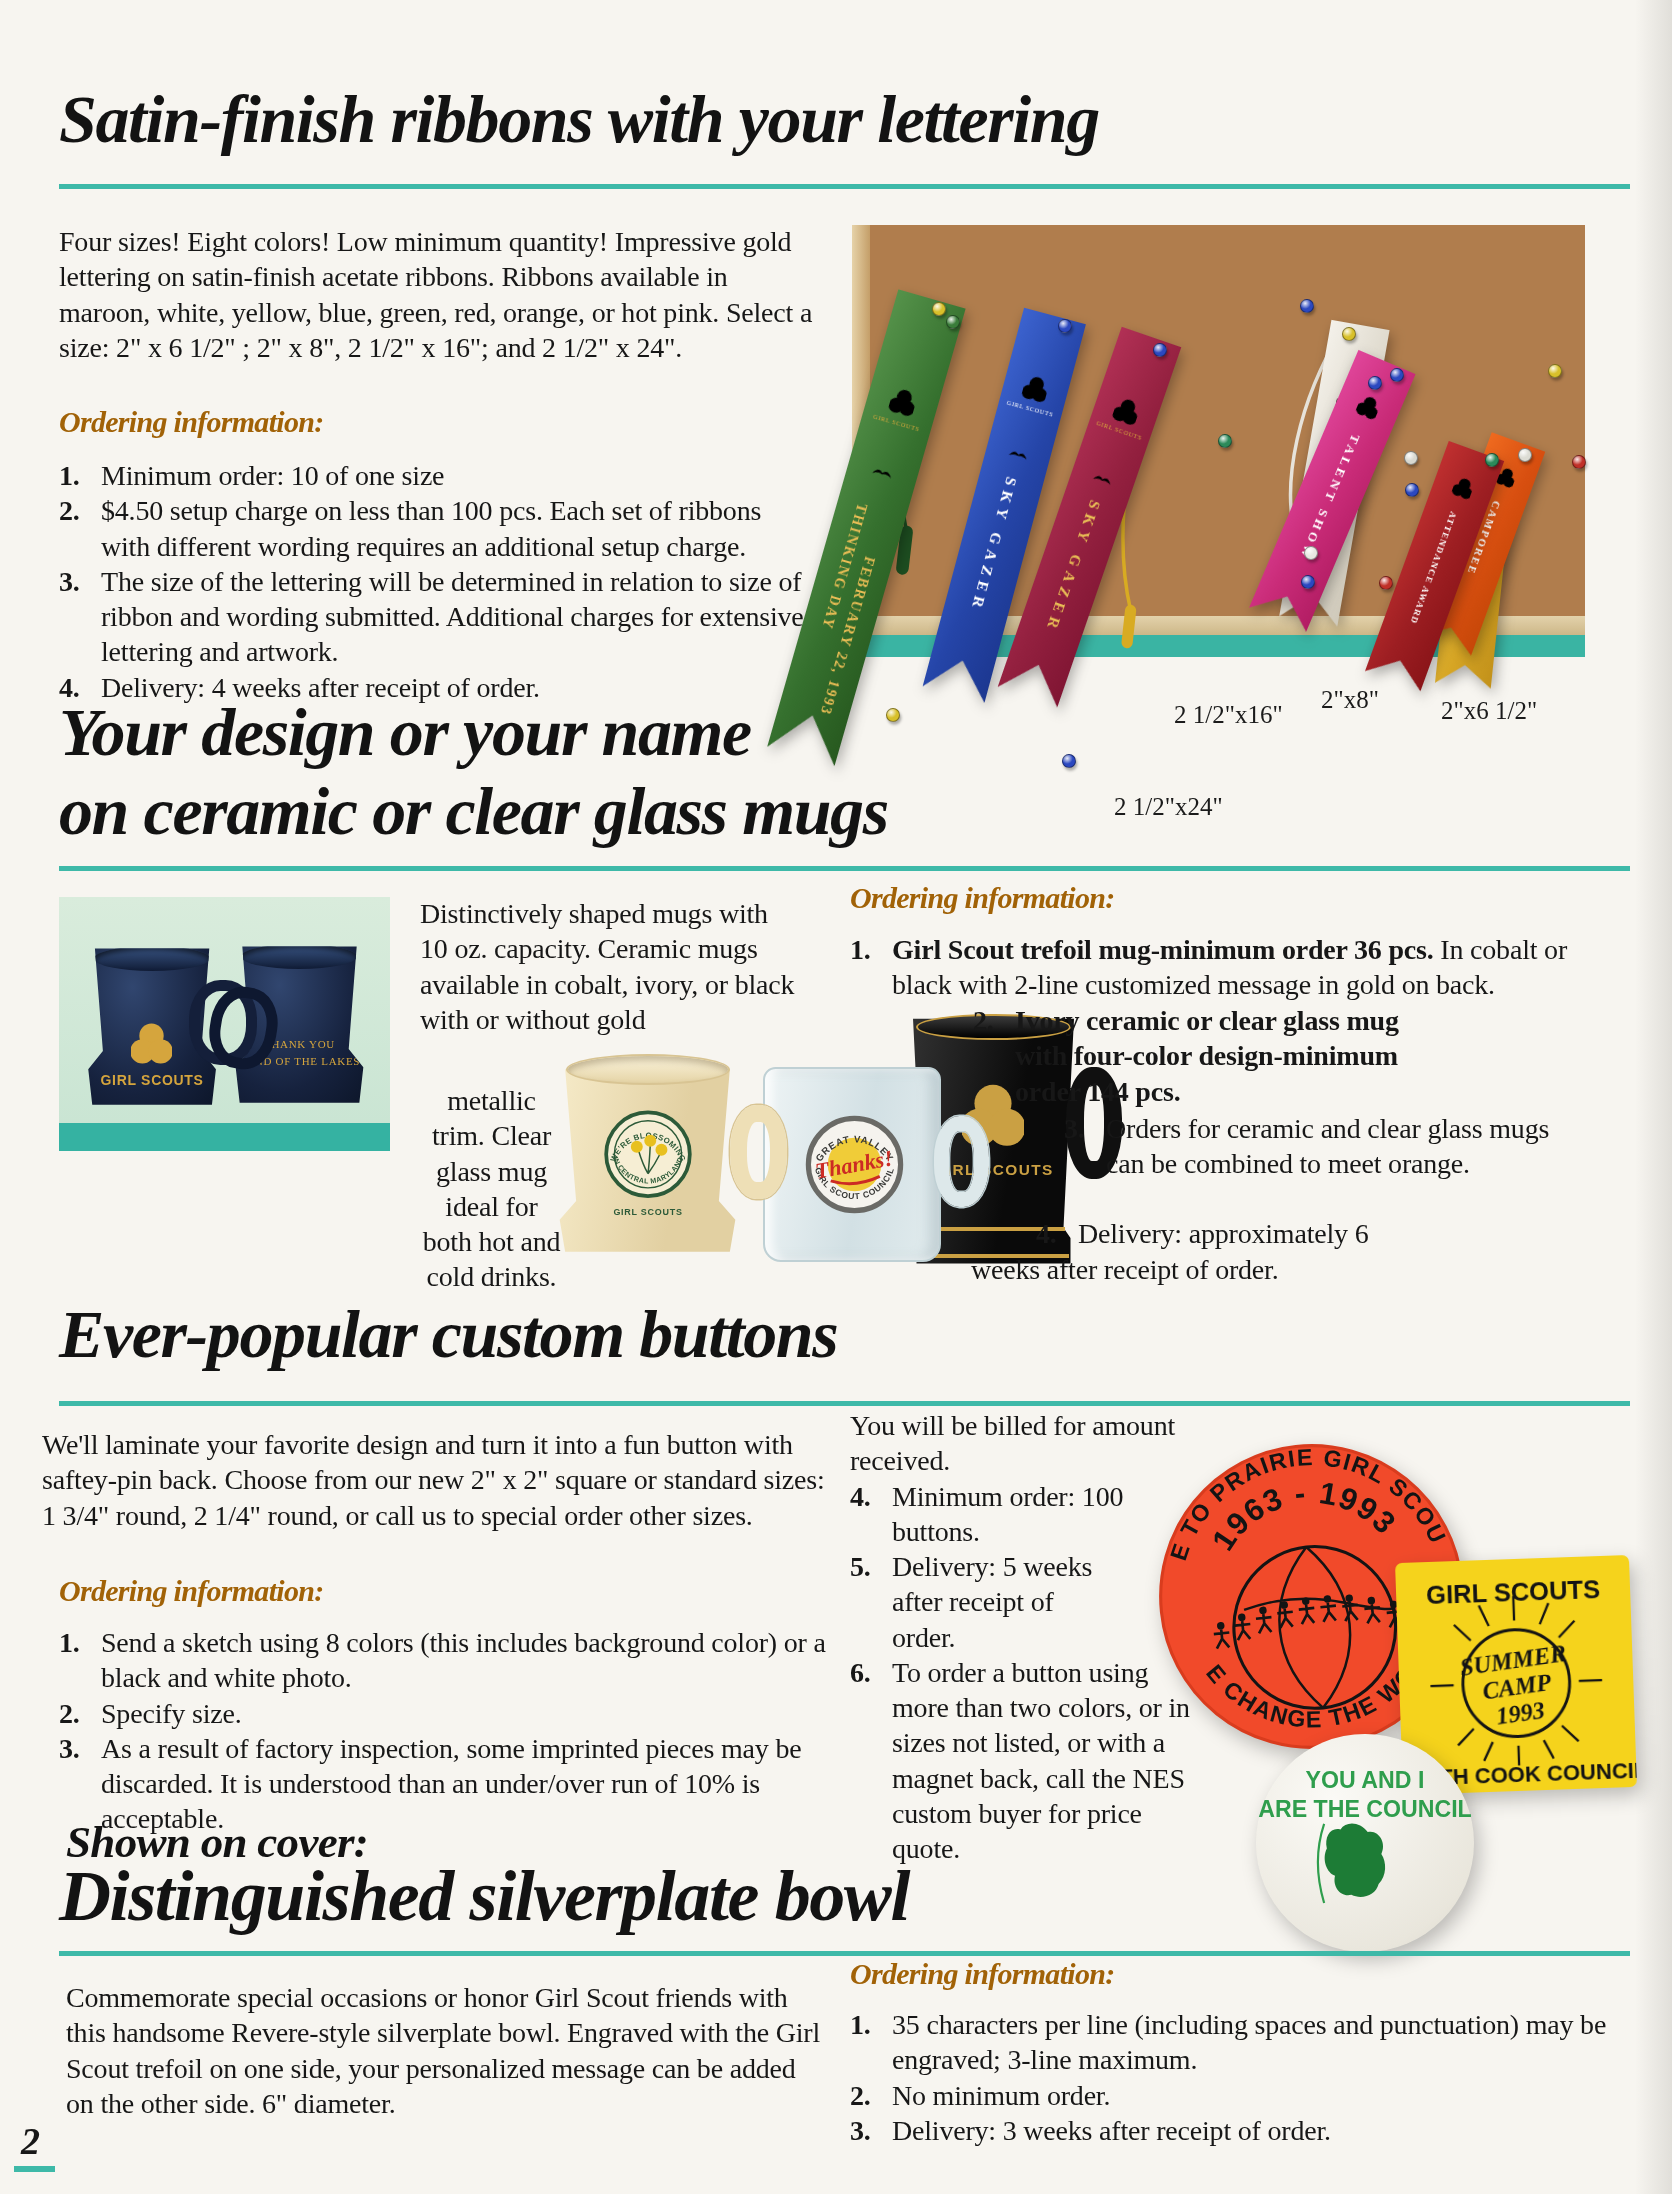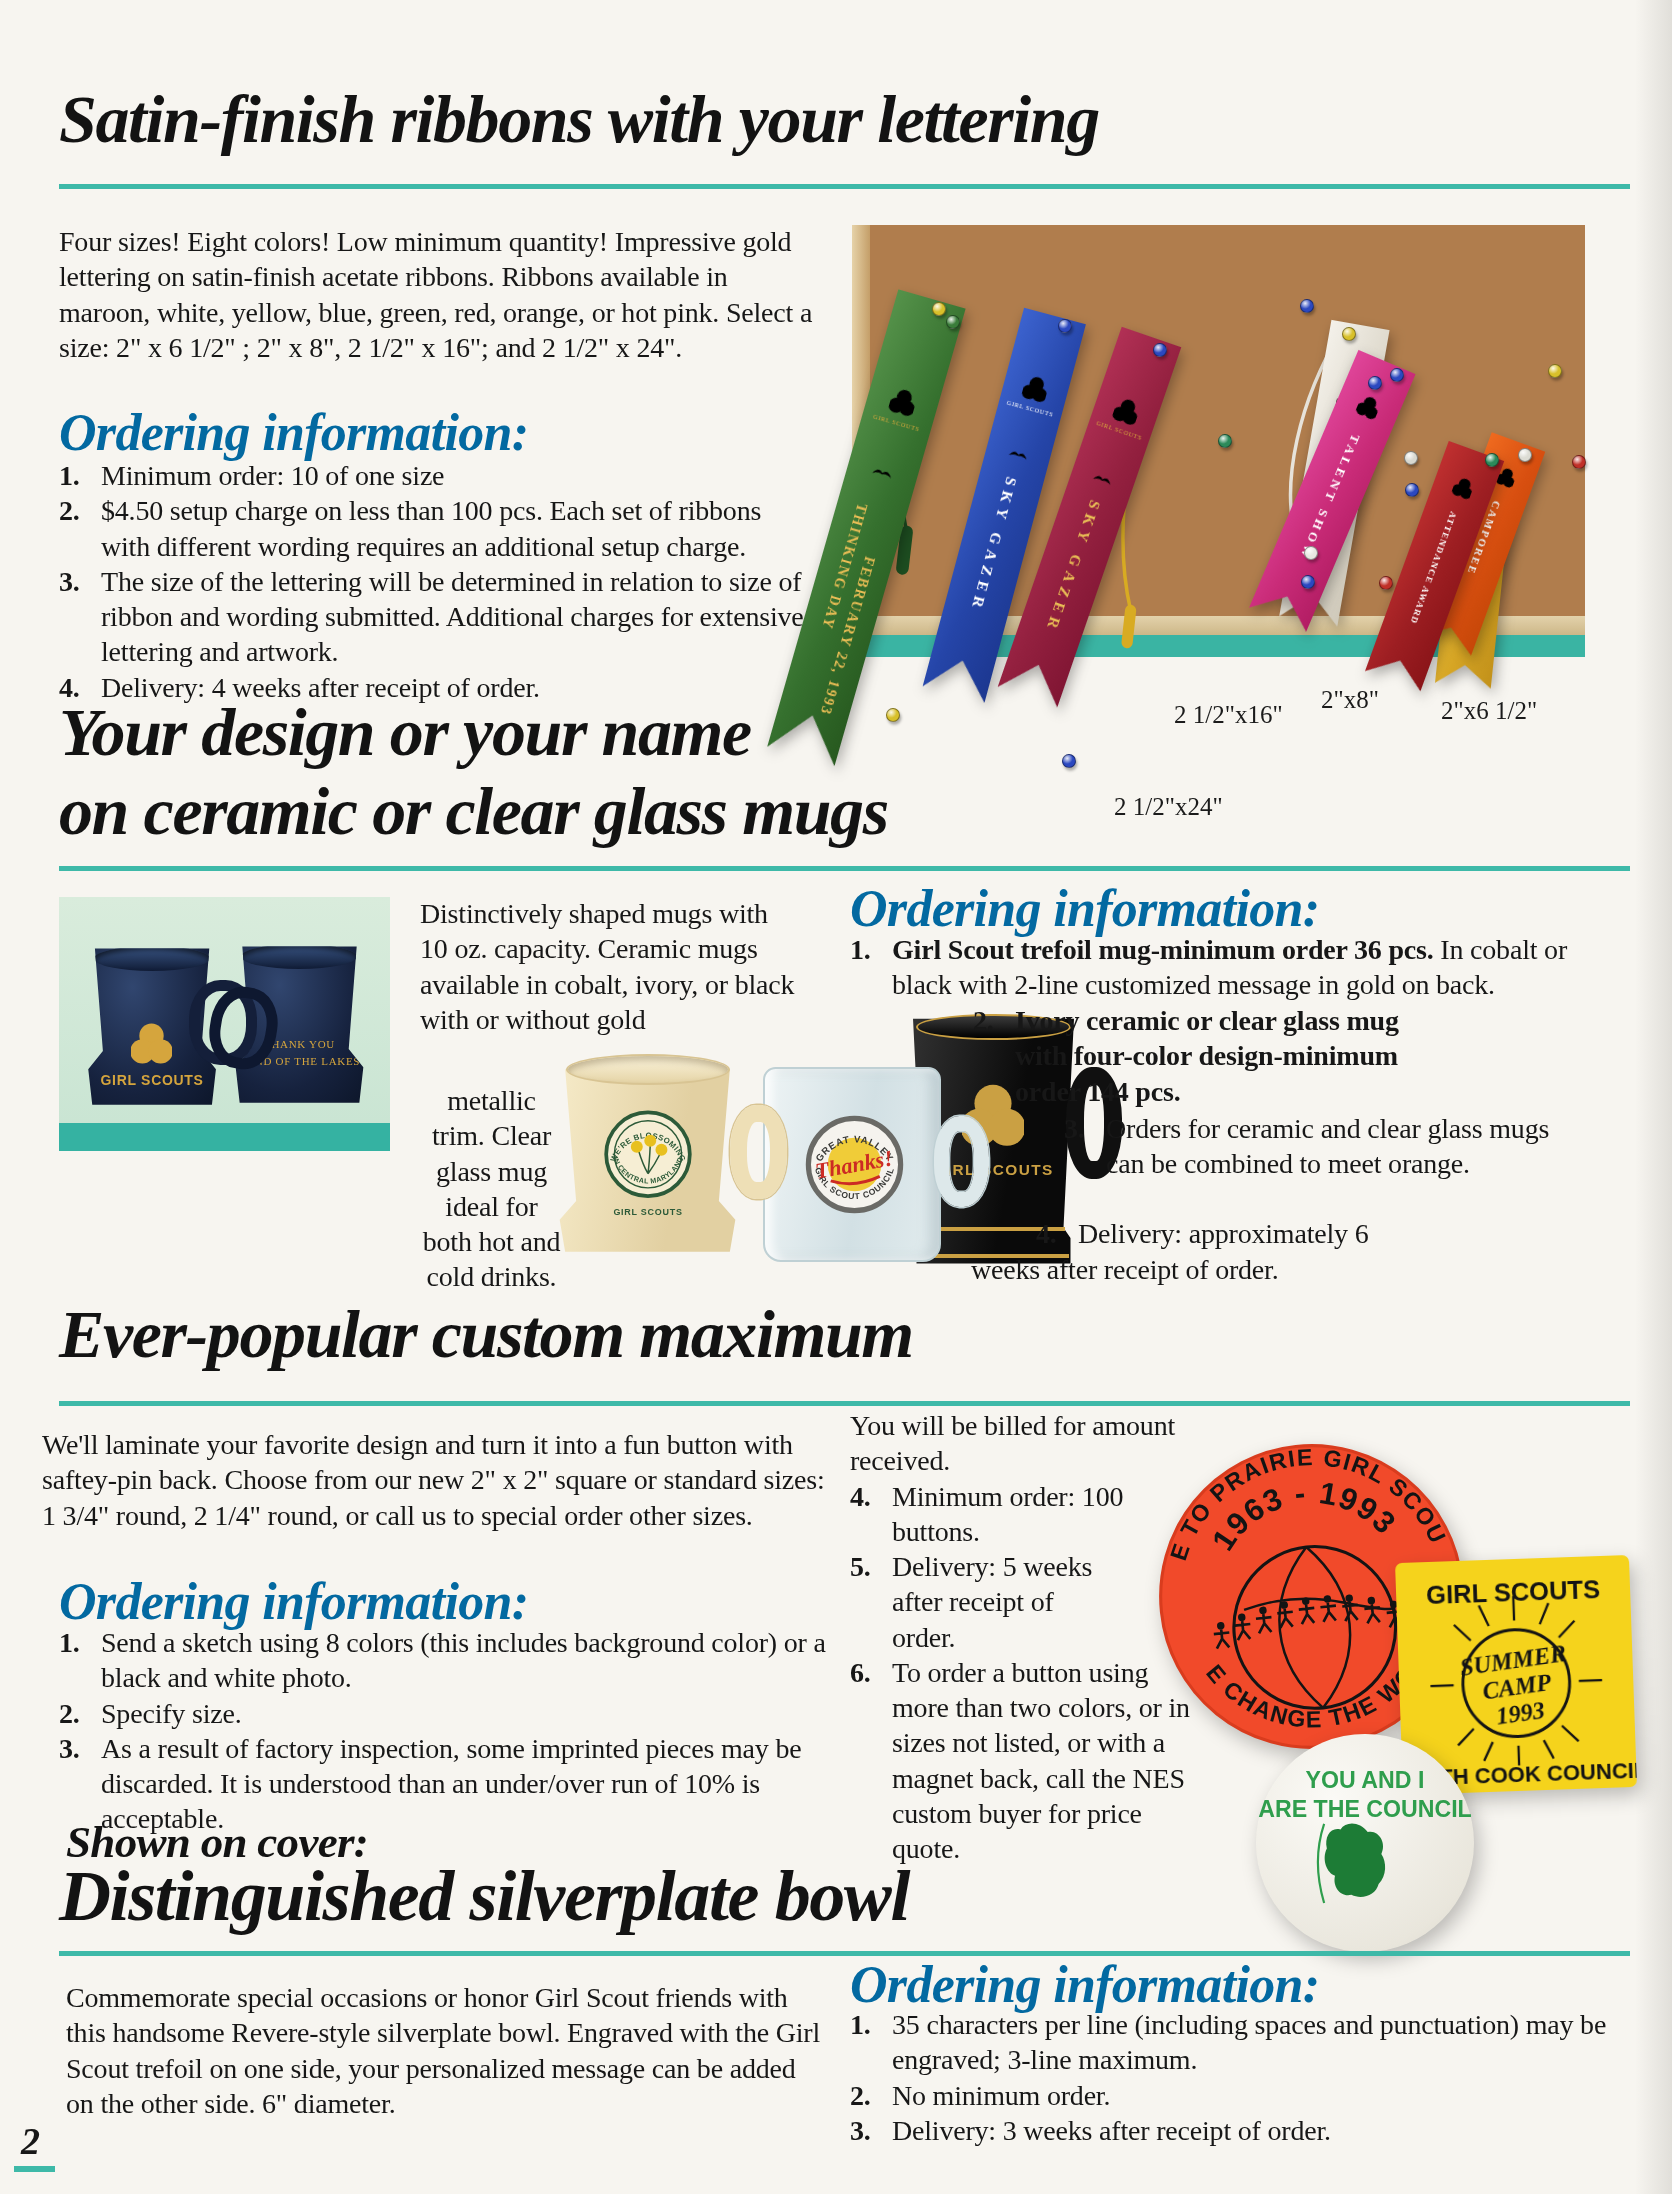--- a/index.html
+++ b/index.html
@@ -3,22 +3,22 @@
 <meta charset="utf-8">
 <style>
   html,body{margin:0;padding:0;background:#e9e7e2;}
   .page{position:relative;width:1673px;height:2194px;background:#f7f5f0;overflow:hidden;
         font-family:"Liberation Serif",serif;color:#171717;}
   .abs{position:absolute;}
   .h1{position:absolute;font-style:italic;font-weight:bold;font-size:68px;line-height:1.08;
       letter-spacing:-1.4px;color:#131313;}
   .kicker{position:absolute;font-style:italic;font-weight:bold;font-size:45px;letter-spacing:-0.7px;color:#131313;}
   .rule{position:absolute;height:4.9px;background:#3eb9a8;}
-  .ord{position:absolute;font-style:italic;font-weight:bold;font-size:52px;line-height:1;
-       color:#0369a1;letter-spacing:-0.7px;}
+  .ord{position:absolute;font-style:italic;font-weight:bold;font-size:30px;line-height:1;
+       color:#a16207;letter-spacing:-0.7px;}
   .body{font-size:28px;line-height:1.26;letter-spacing:-0.2px;}
   .list .it{display:flex;align-items:flex-start;}
   .n{flex:0 0 42px;font-weight:bold;}
   .b{font-weight:bold;}
   
   .board{position:absolute;left:852px;top:225px;width:733px;height:409px;
          background:
            radial-gradient(circle at 22% 35%, rgba(255,255,255,.07) 1px, transparent 2.1px),
            radial-gradient(circle at 70% 60%, rgba(0,0,0,.10) 1px, transparent 2.1px),
            radial-gradient(circle at 45% 80%, rgba(255,235,200,.08) 0.7px, transparent 1.7px),
@@ -360,21 +360,21 @@
     </div>
   </div>
   <div class="abs body list" style="left:1036px;top:1216px;">
     <div class="it">
       <span class="n">4.</span>
       <div style="width:420px">Delivery: approximately 6</div>
     </div>
   </div>
   <div class="abs body" style="left:971px;top:1252px;width:490px;">weeks after receipt of order.</div>
 
-  <div class="h1" style="left:59px;top:1298px;">Ever-popular custom maximum</div>
+  <div class="h1" style="left:59px;top:1298px;">Ever-popular custom buttons</div>
   <div class="rule" style="left:59px;top:1401px;width:1571px;"></div>
 
   <div class="abs body" style="left:42px;top:1427px;width:791px;">We'll laminate your favorite design and turn it into a fun button with saftey-pin back. Choose from our new 2" x 2" square or standard sizes: 1 3/4" round, 2 1/4" round, or call us to special order other sizes.</div>
 
   <div class="ord" style="left:59px;top:1576px;">Ordering information:</div>
 
   <div class="abs body list" style="left:59px;top:1625px;width:798px;">
     <div class="it">
       <span class="n">1.</span>
       <div style="width:742px">Send a sketch using 8 colors (this includes background color) or a black and white photo.</div>

